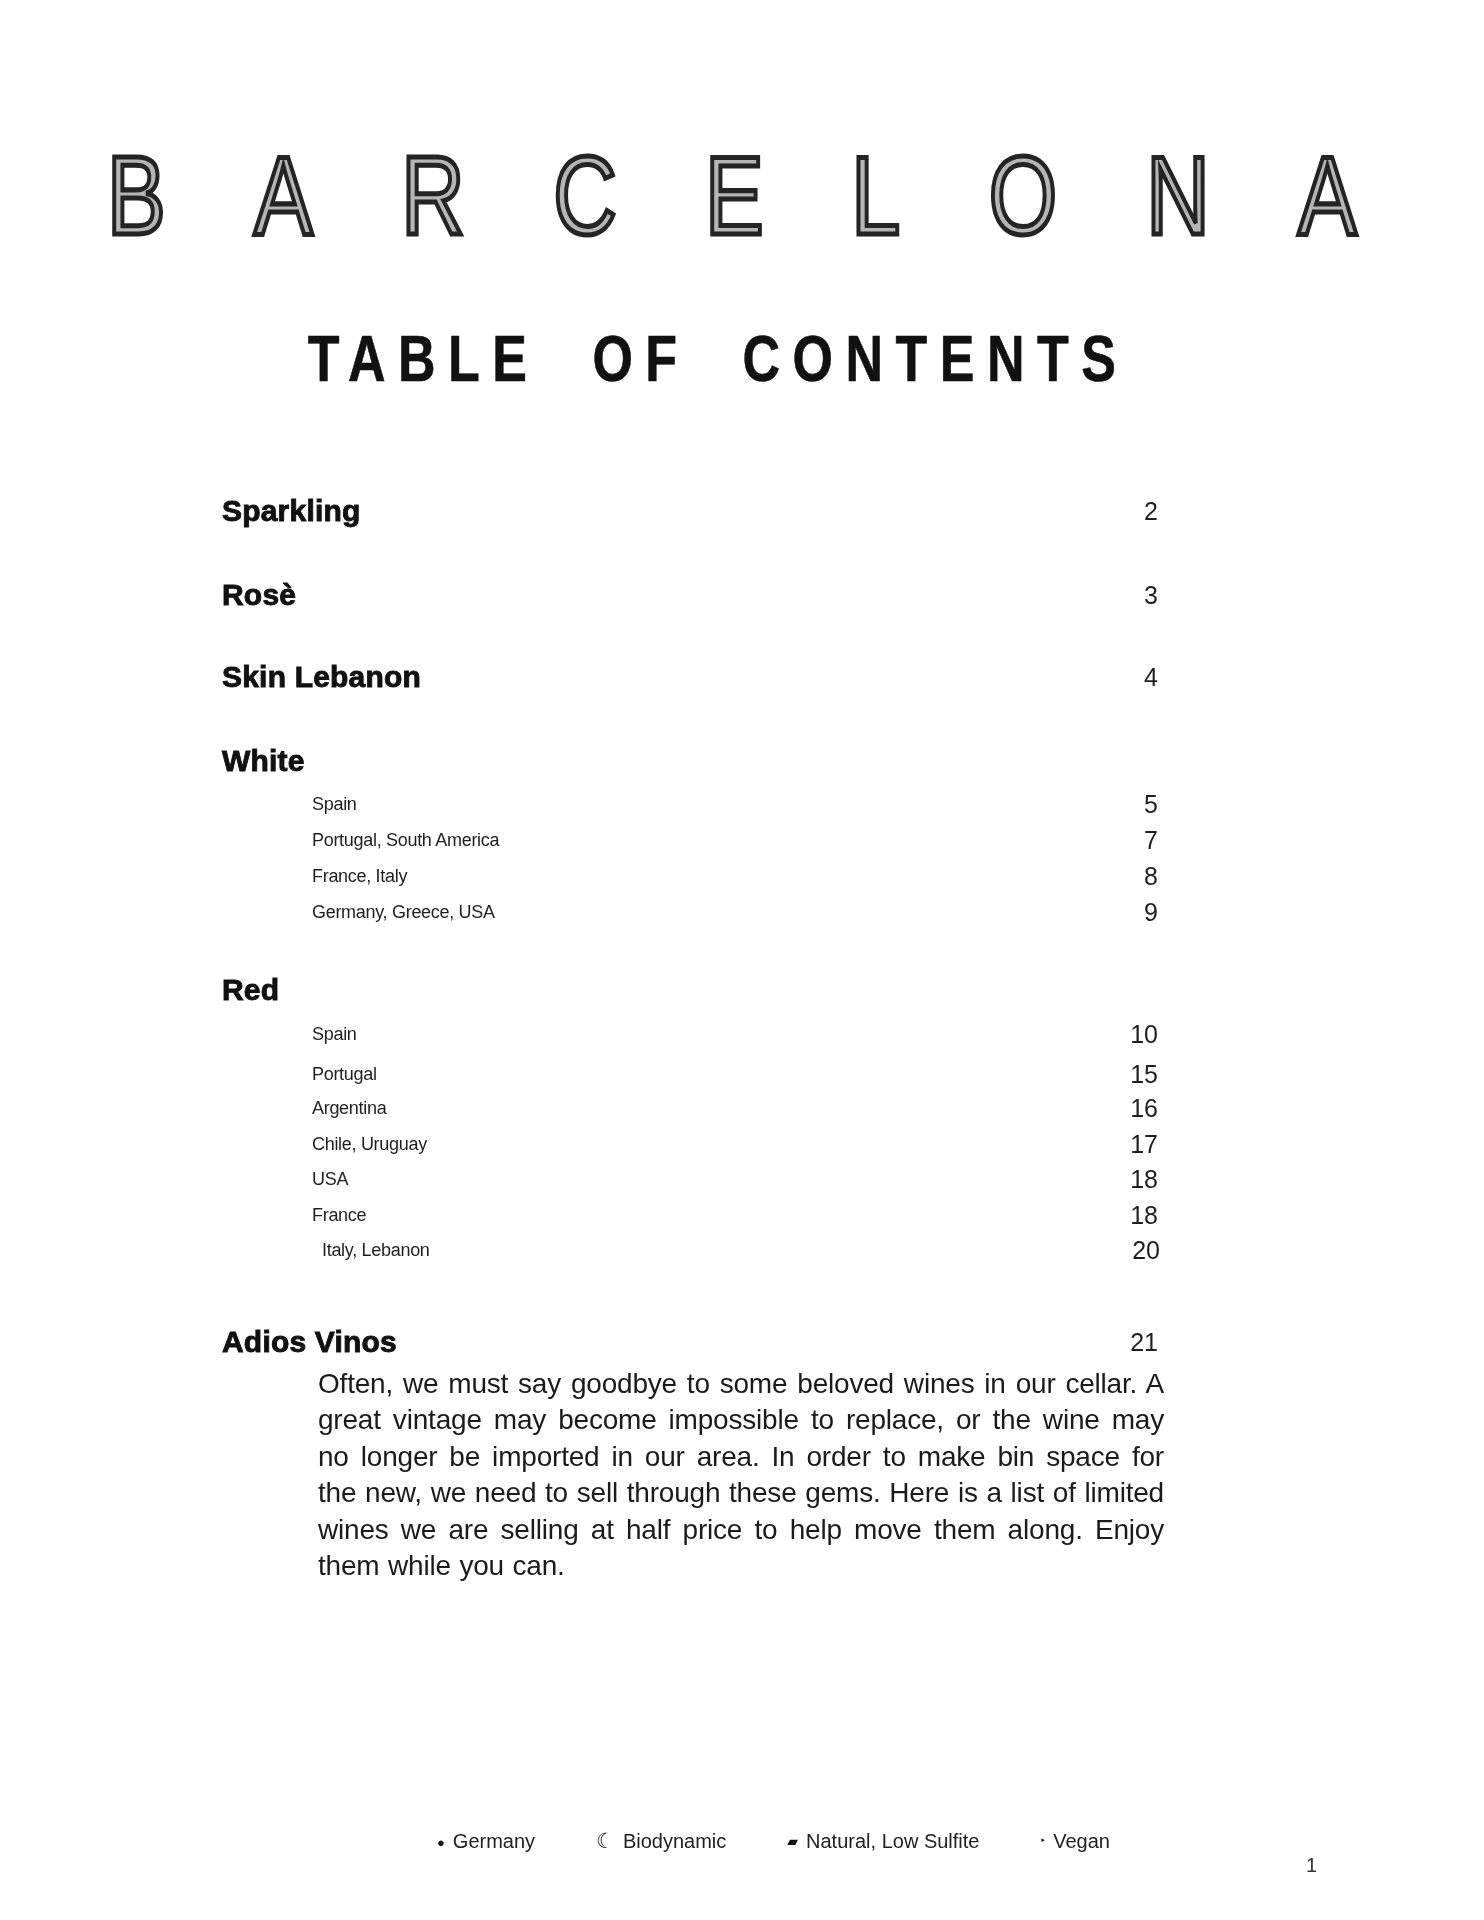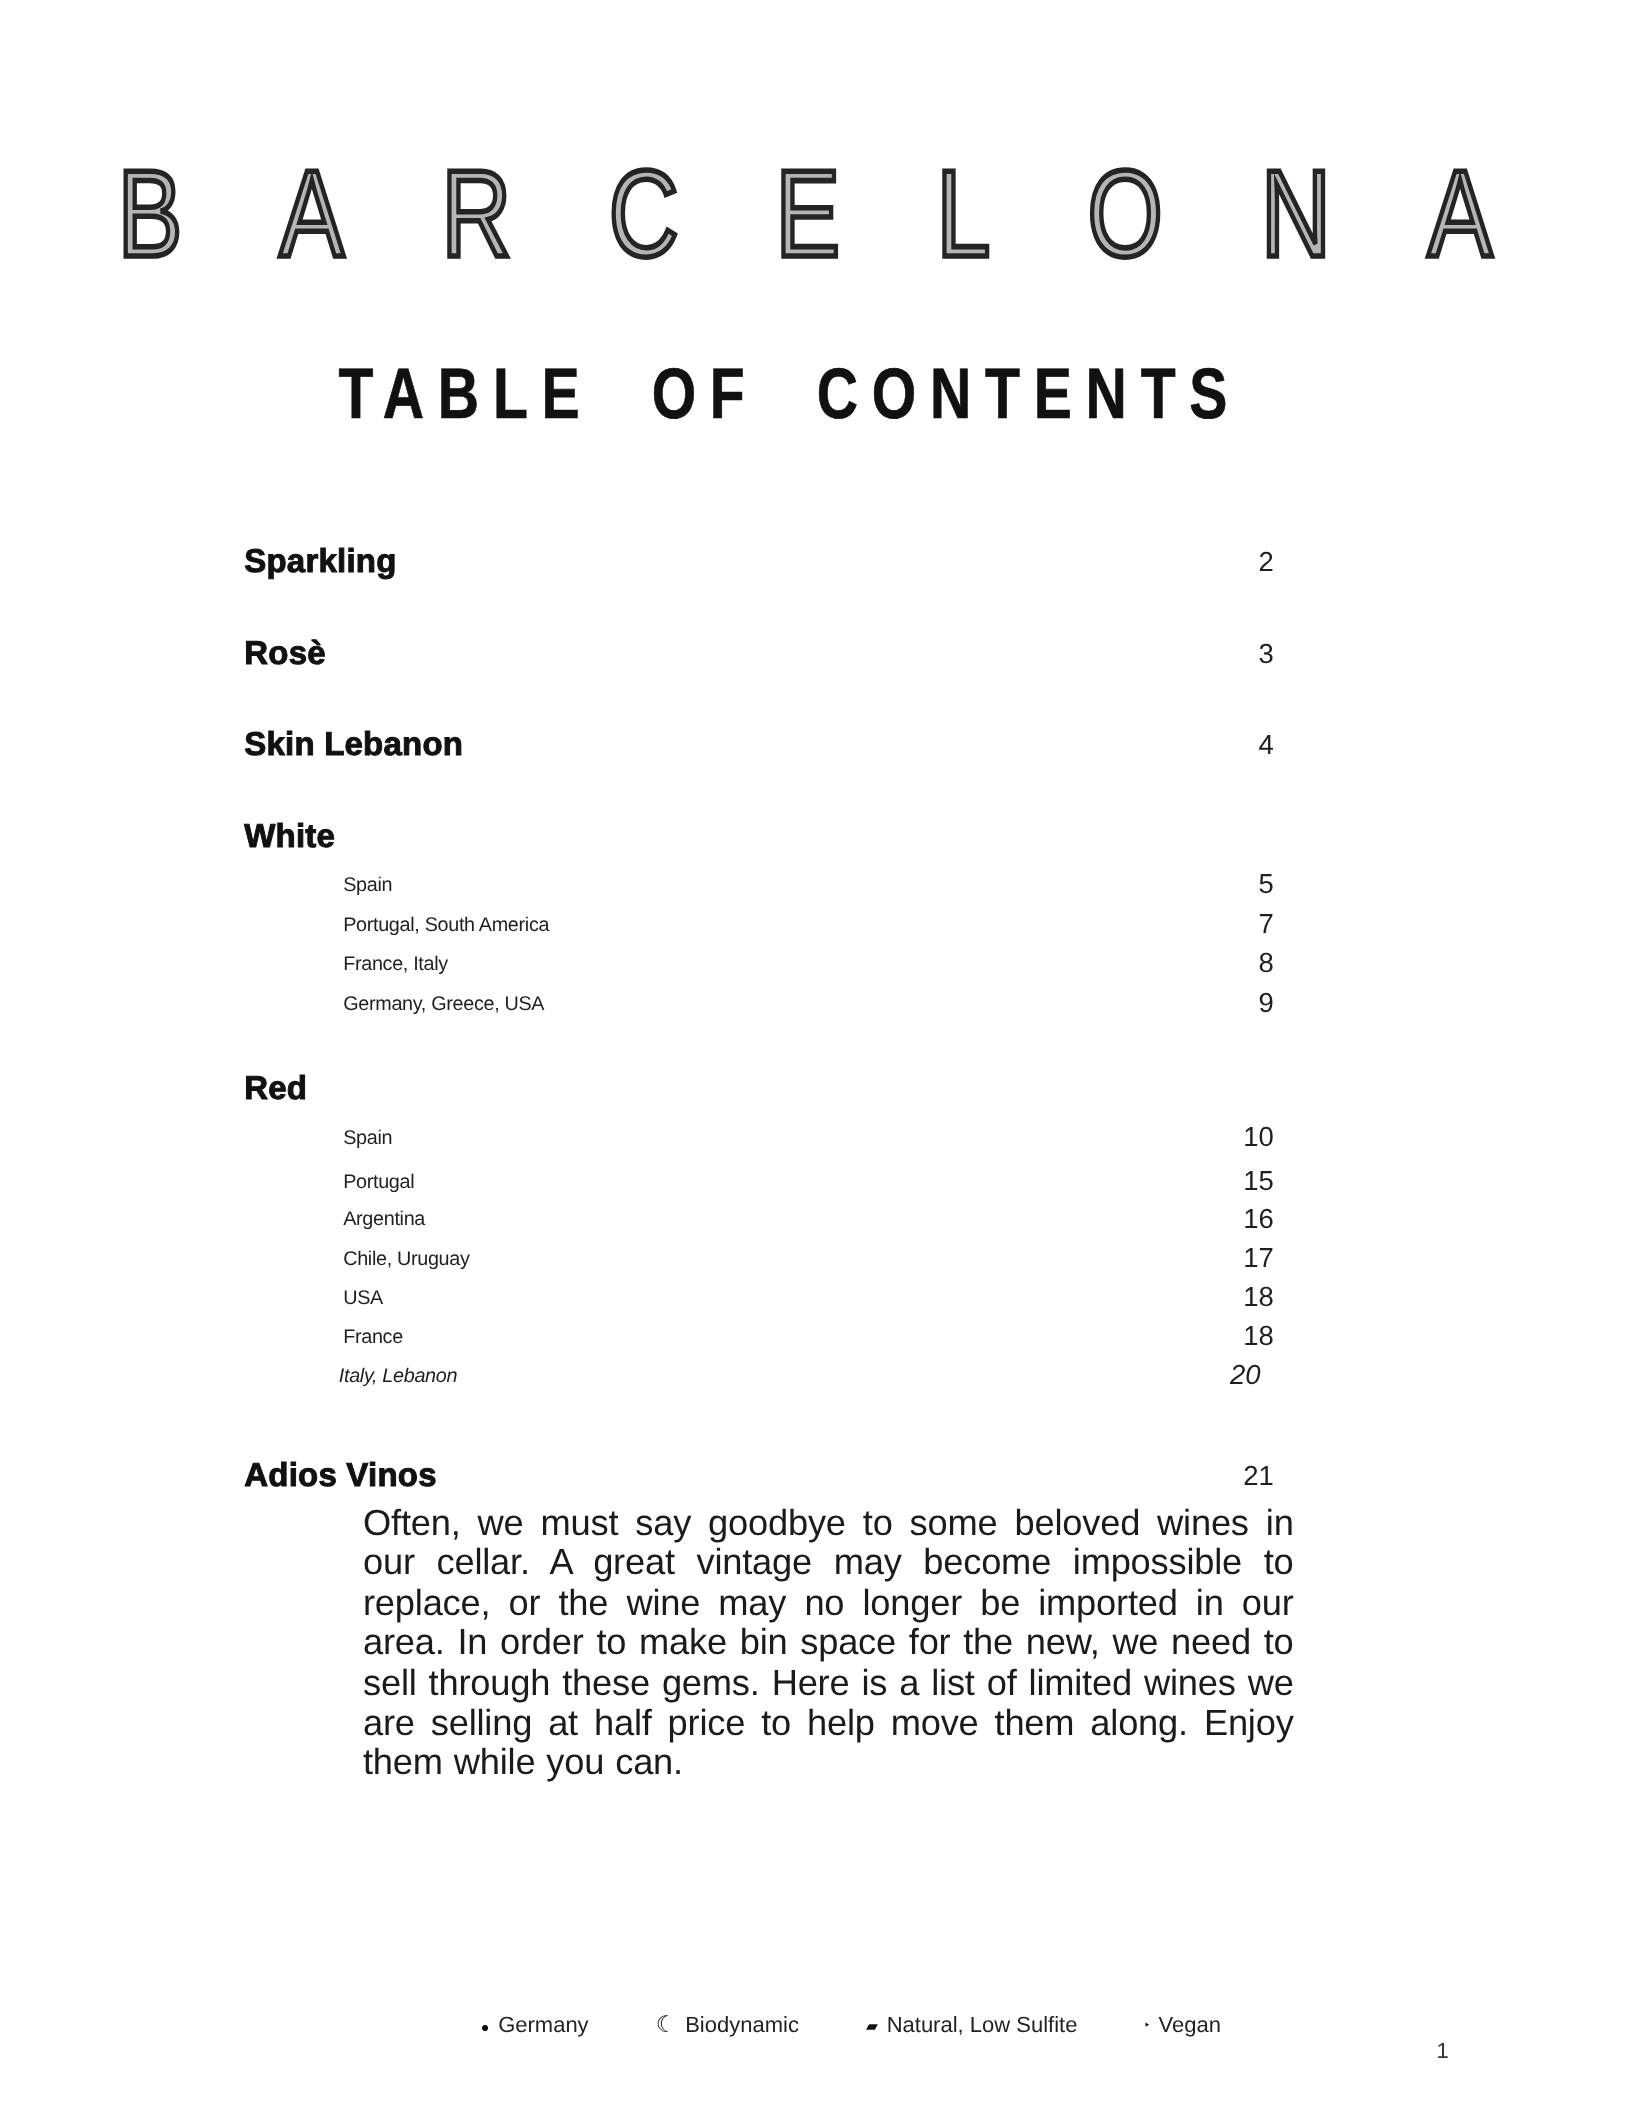--- a/index.html
+++ b/index.html
@@ -57,43 +57,43 @@
   .toc { position: absolute; left: 222px; top: 0; width: 936px; height: 1920px; }
   .toc-row, .toc-subrow {
     position: absolute;
     display: flex;
     justify-content: space-between;
     align-items: flex-start;
     line-height: 36px;
   }
   .toc-row { left: 0; width: 936px; }
   .toc-subrow { left: 90px; width: 846px; }
-  .toc-subrow.extra-indent { left: 86px; width: 838px; font-style: italic; }
+  .toc-subrow.extra-indent { left: 100px; width: 838px; }
   .section-label {
     font-size: 30px;
     font-weight: 700;
     -webkit-text-stroke: 0.9px #111;
     color: #111;
     letter-spacing: 0.2px;
   }
   .sub-label {
     font-size: 18px;
     font-weight: 400;
     color: #1f1f1f;
     letter-spacing: -0.3px;
   }
   .page-num {
     font-size: 25px;
     font-weight: 400;
     color: #1f1f1f;
   }
   .toc-desc {
     position: absolute;
-    left: 108px; width: 846px;
-    font-size: 33px;
+    left: 96px; width: 846px;
+    font-size: 28px;
     line-height: 36.4px;
     color: #1b1b1b;
     letter-spacing: -0.2px;
     word-spacing: 1px;
     text-align: justify;
   }
 
   
   .legend {
     position: absolute;

